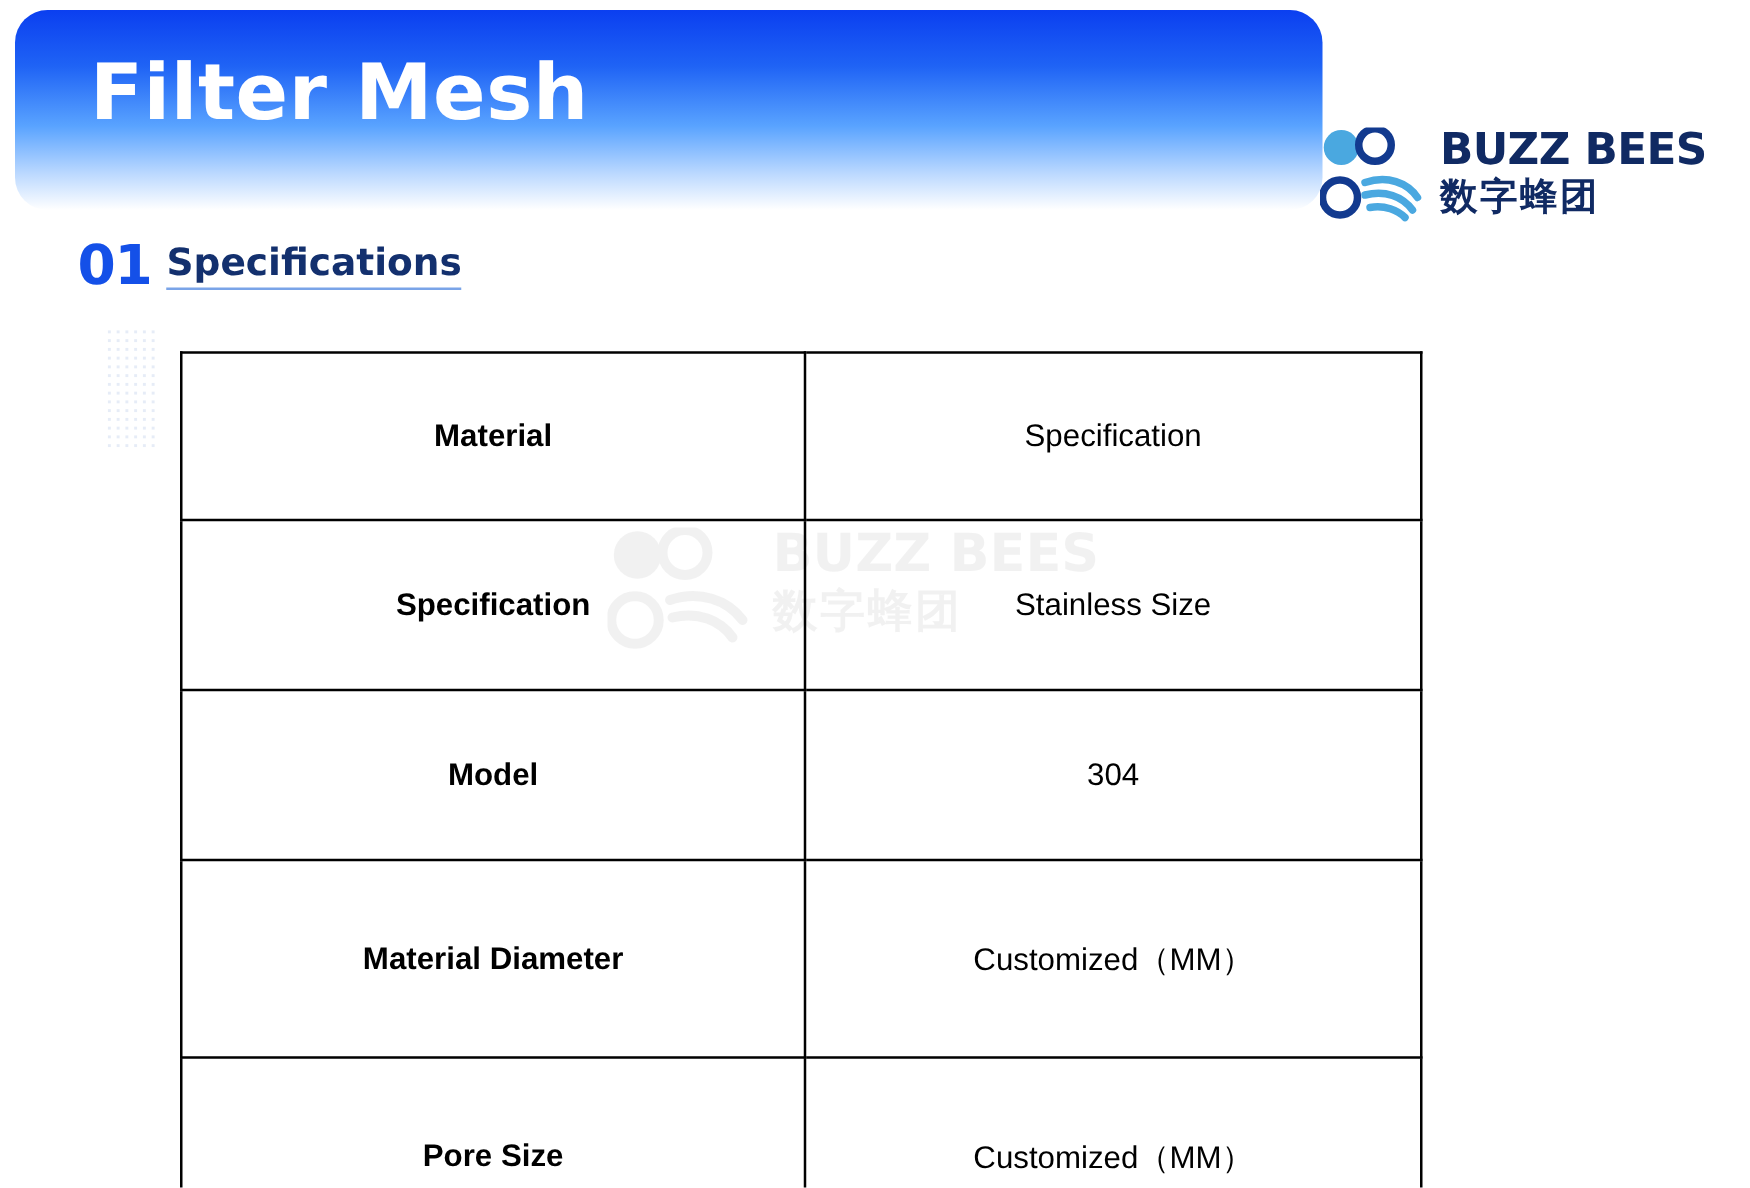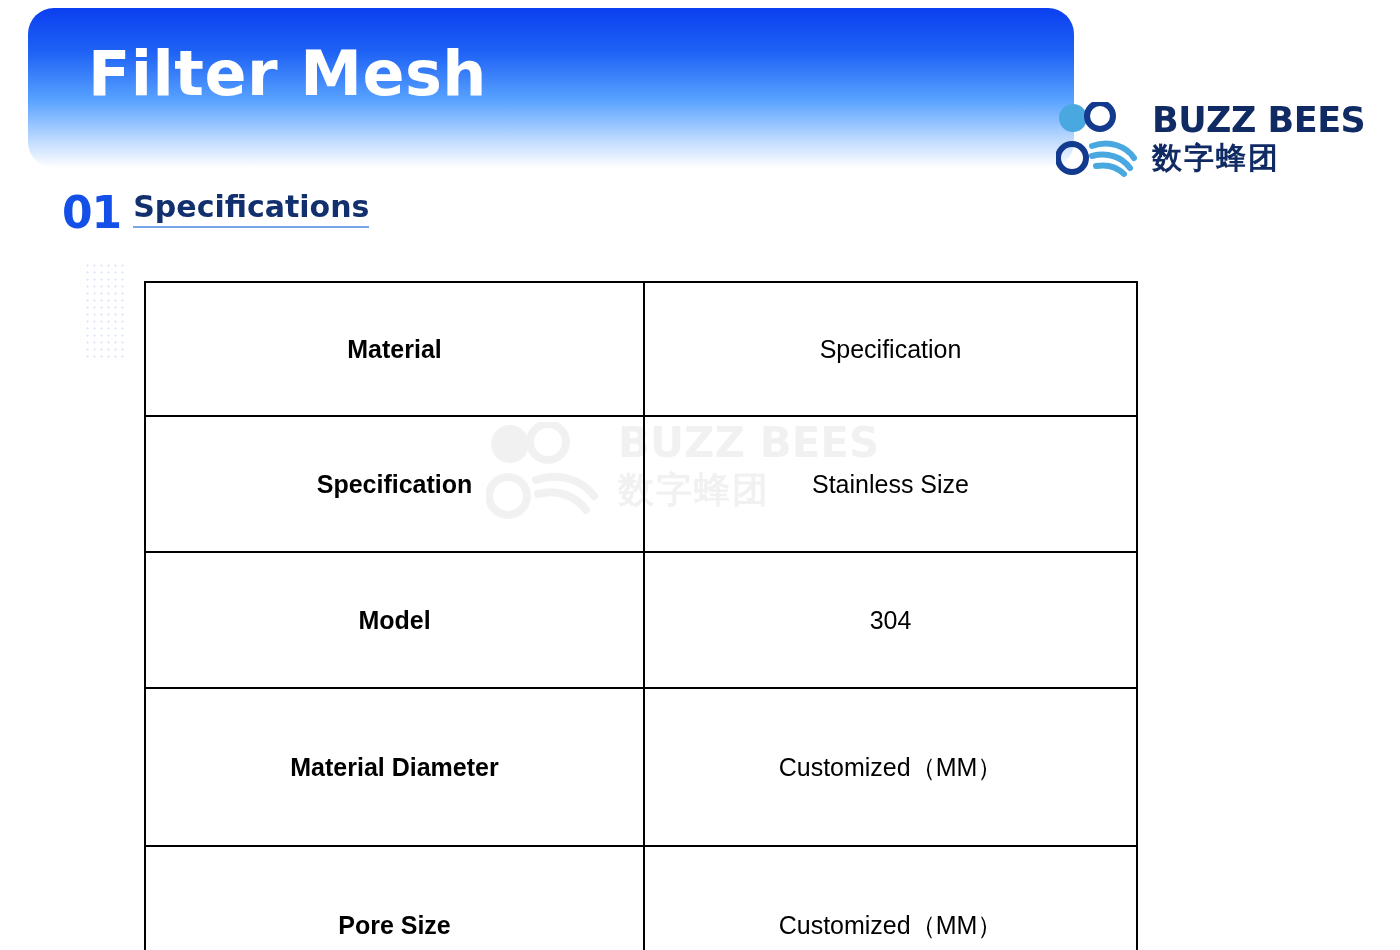--- a/index.html
+++ b/index.html
@@ -11,21 +11,21 @@
     height: 950px;
     background: #ffffff;
     font-family: "Liberation Sans", sans-serif;
     overflow: hidden;
     position: relative;
   }
 
   
   .banner {
     position: absolute;
-    left: 28px;
+    left: 12px;
     top: 8px;
     width: 1046px;
     height: 160px;
     border-radius: 26px;
     background: linear-gradient(to bottom, #0b3ff0 0%, #1f63f5 28%, #59a3ff 58%, #bcd9ff 82%, #ffffff 100%);
     overflow: hidden;
   }
   .banner-title {
     position: absolute;
     left: 60px;
@@ -75,21 +75,21 @@
     letter-spacing: 2px;
     line-height: 36px;
   }
 
   
   .section-head {
     position: absolute;
     left: 62px;
     top: 190px;
     display: flex;
-    align-items: flex-start;
+    align-items: center;
   }
   .section-num {
     font-family: "DejaVu Sans", sans-serif;
     font-size: 44px;
     font-weight: 700;
     color: #1450e8;
     line-height: 46px;
     letter-spacing: -1px;
   }
   .section-title {

